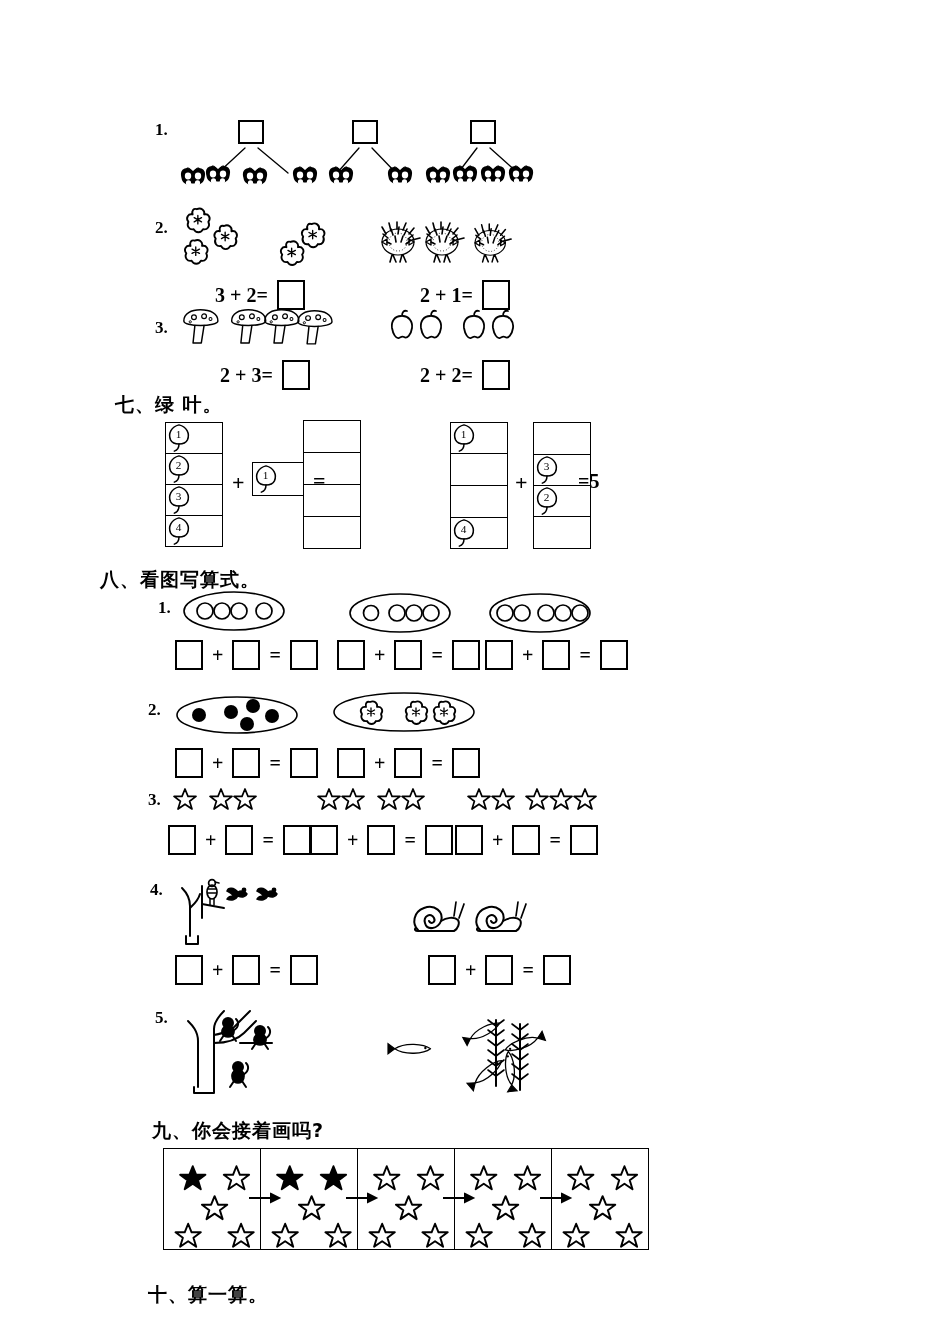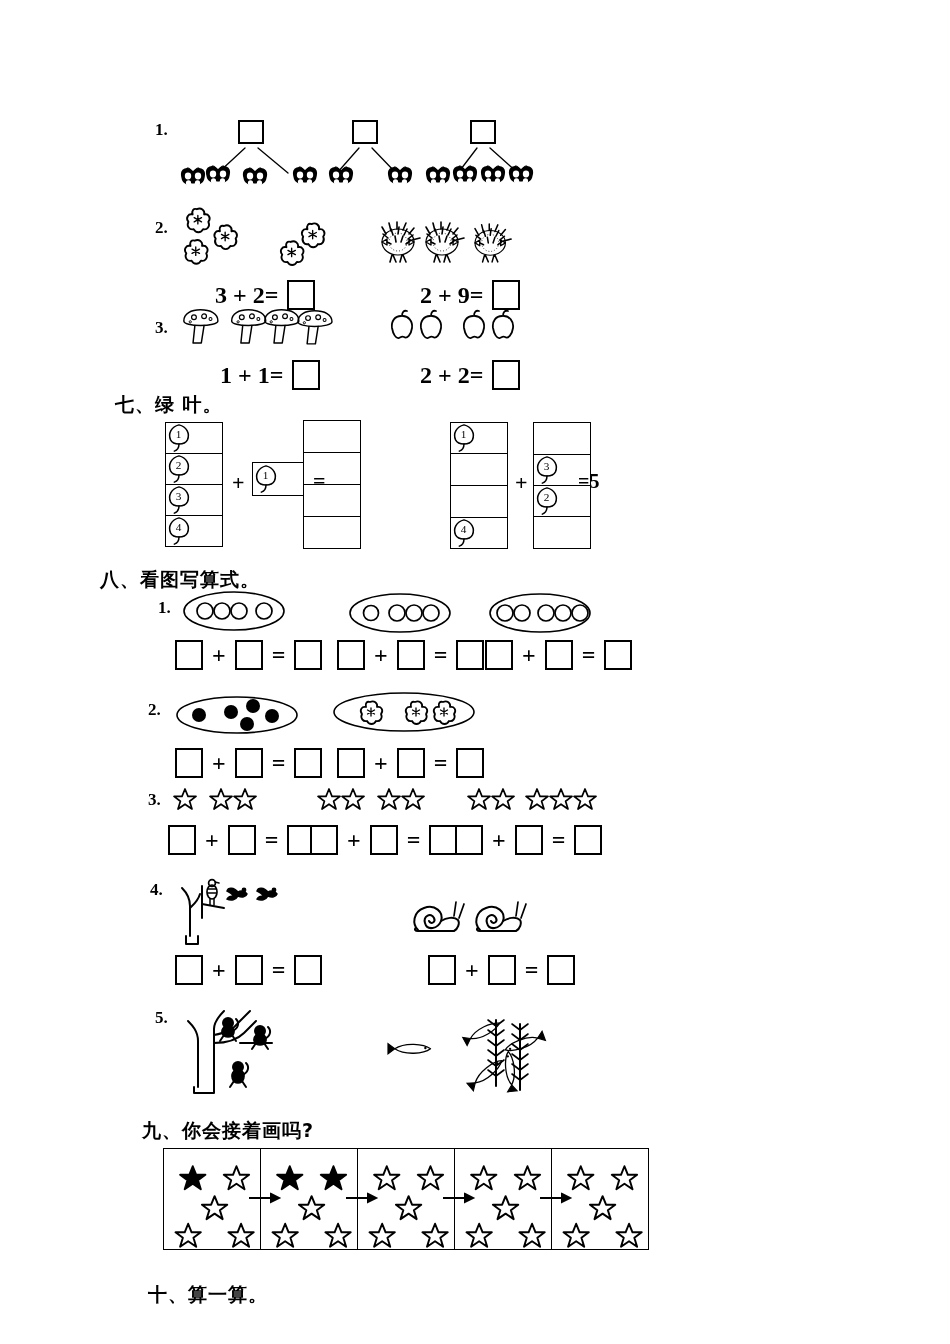--- a/index.html
+++ b/index.html
@@ -5,21 +5,21 @@
   html,body{margin:0;padding:0;}
   body{
     width:950px;height:1344px;background:#ffffff;
     font-family:"Liberation Serif", serif; color:#000;
     position:relative; overflow:hidden;
   }
   .page{position:relative;width:950px;height:1344px;}
 
   .num{font-family:"Liberation Serif",serif;font-weight:bold;font-size:17px;}
   .cjk-head{font-family:"DejaVu Sans","Liberation Sans",sans-serif;font-weight:bold;font-size:19px;letter-spacing:1px;}
-  .eq{font-family:"Liberation Serif",serif;font-size:24px;font-weight:bold;}
+  .eq{font-family:"Liberation Serif",serif;font-size:20px;font-weight:bold;}
 
   .abs{position:absolute;}
 
   
   .box{display:inline-block;border:2px solid #000;background:#fff;box-sizing:border-box;}
   .box-sm{width:26px;height:24px;}
   .box-md{width:28px;height:30px;}
 
   .row-eq{display:flex;align-items:center;gap:9px;}
 
@@ -127,21 +127,21 @@
     <use href="#hedge" x="0" y="0"></use>
     <use href="#hedge" x="44" y="0"></use>
     <use href="#hedge" x="98" y="2" transform="scale(0.95)"></use>
   </svg>
 
   <div class="abs row-eq" style="left:215px;top:280px;">
     <span class="eq">3 + 2=</span>
     <span class="box box-md"></span>
   </div>
   <div class="abs row-eq" style="left:420px;top:280px;">
-    <span class="eq">2 + 9=</span>
+    <span class="eq">2 + 1=</span>
     <span class="box box-md"></span>
   </div>
 
   <div class="abs" style="left:155px;top:318px;">
     <span class="num">3.</span>
   </div>
 
   <svg class="abs" style="left:182px;top:308px;" width="170" height="42" viewBox="0 0 170 42">
     <defs>
       <g id="mush">
@@ -166,21 +166,21 @@
         <path class="ink" style="stroke-width:1.8" d="M12 6 C12 2, 14 0, 17 1"></path>
       </g>
     </defs>
     <use href="#apple" x="0" y="0"></use>
     <use href="#apple" x="29" y="0"></use>
     <use href="#apple" x="72" y="0"></use>
     <use href="#apple" x="101" y="0"></use>
   </svg>
 
   <div class="abs row-eq" style="left:220px;top:360px;">
-    <span class="eq">1 + 1=</span>
+    <span class="eq">2 + 3=</span>
     <span class="box box-md"></span>
   </div>
   <div class="abs row-eq" style="left:420px;top:360px;">
     <span class="eq">2 + 2=</span>
     <span class="box box-md"></span>
   </div>
 
   <div class="abs" style="left:115px;top:392px;">
     <span class="cjk-head">七、</span><span class="cjk-head">绿 叶。</span>
   </div>
@@ -556,21 +556,21 @@
         <use href="#fish" x="0" y="0" transform="scale(0.82)"></use>
       </g>
     <g transform="translate(158,34) rotate(160)">
         <use href="#fish" x="0" y="0" transform="scale(0.82)"></use>
       </g>
     <g transform="translate(118,84) rotate(-96)">
         <use href="#fish" x="0" y="0" transform="scale(0.8)"></use>
       </g>
   </svg>
 
-  <div class="abs" style="left:142px;top:1118px;">
+  <div class="abs" style="left:152px;top:1118px;">
     <span class="cjk-head">九、</span><span class="cjk-head">你会接着画吗?</span>
   </div>
 
   <table class="pattern-table abs" style="left:163px;top:1148px;">
     <tbody>
         <tr>
       <td>
         <svg width="96" height="100" viewBox="0 0 96 100">
           <use href="#starF" x="14" y="14" transform="scale(1.15)"></use>
           <use href="#starO" x="52" y="14" transform="scale(1.15)"></use>

